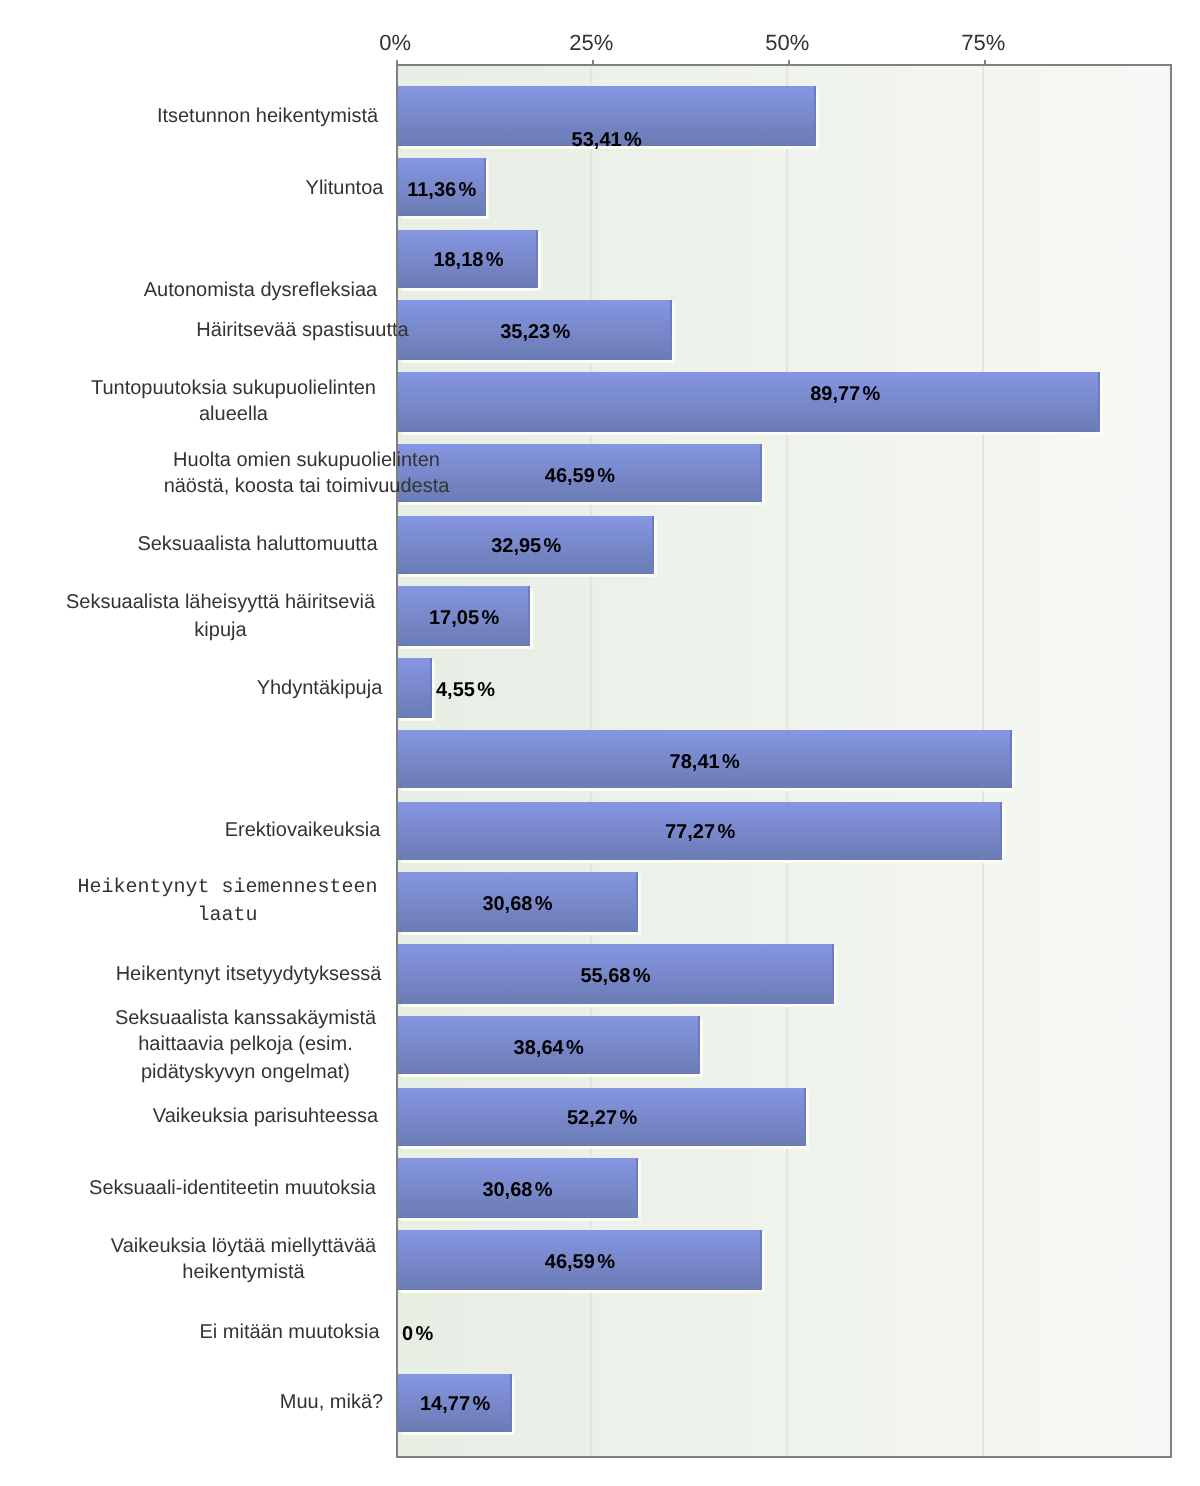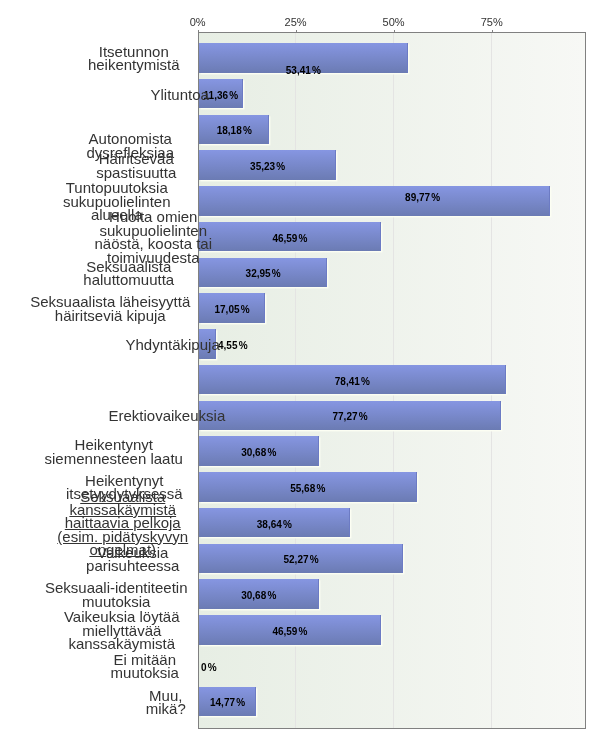--- a/index.html
+++ b/index.html
@@ -16,21 +16,21 @@
   .ticklabel{position:absolute;top:16px;font-size:11px;color:#333333;
              white-space:nowrap;transform:translateX(-50%);}
   .bar{position:absolute;box-sizing:border-box;height:29.5px;left:199px;
        background:linear-gradient(to bottom,#8696e2 0%,#6b7bb3 100%);
        border-right:1px solid #6c7bc4;
        box-shadow:1.4px 1.4px 0 0 #fcfef3;}
   .vallabel{position:absolute;font-size:10px;font-weight:bold;color:#000000;
             white-space:nowrap;word-spacing:-1.6px;}
   .catwrap{position:absolute;left:0;width:194px;display:flex;justify-content:flex-end;
            align-items:center;}
-  .catlabel{font-size:15px;color:#333333;text-align:center;line-height:13.4px;
+  .catlabel{font-size:10px;color:#333333;text-align:center;line-height:13.4px;
             max-width:175px;}
 </style>
 </head>
 <body>
 
 <div id="chart">
 
   <div id="plot">
     <div class="gridline" style="left:96.2px"></div>
     <div class="gridline" style="left:194.2px"></div>
@@ -56,21 +56,21 @@
   <div class="catwrap" style="top: 79.5px; height: 29.5px;">
       <span class="catlabel" style="width: 43.5px;">Ylituntoa</span>
     </div>
   <div class="bar" style="top: 114.5px; width: 70.4px; display: block;"></div>
   <div class="vallabel" style="left: 216.7px; top: 125.3px;">18,18 %</div>
   <div class="catwrap" style="top: 131px; height: 29.5px;">
       <span class="catlabel" style="width: 127.5px;">Autonomista dysrefleksiaa</span>
     </div>
   <div class="bar" style="top: 150.3px; width: 137.3px; display: block;"></div>
   <div class="vallabel" style="left: 250.1px; top: 161px;">35,23 %</div>
-  <div class="catwrap" style="top: 150.9px; height: 29.5px;">
+  <div class="catwrap" style="top: 150.9px; height: 29.5px; margin-left: 15px;">
       <span class="catlabel" style="width: 115.5px;">Häiritsevää spastisuutta</span>
     </div>
   <div class="bar" style="top: 186px; width: 351.2px; display: block;"></div>
   <div class="vallabel" style="left: 357.1px; top: 192px; margin-left: 48px;">89,77 %</div>
   <div class="catwrap" style="top: 186.7px; height: 29.5px;">
       <span class="catlabel" style="width: 154.5px;">Tuntopuutoksia sukupuolielinten alueella</span>
     </div>
   <div class="bar" style="top: 221.8px; width: 181.9px; display: block;"></div>
   <div class="vallabel" style="left: 272.4px; top: 232.5px;">46,59 %</div>
   <div class="catwrap" style="top: 222.4px; height: 29.5px; padding-left: 37px;">
@@ -93,47 +93,47 @@
     </div>
   <div class="bar" style="top: 364.8px; width: 306.7px; display: block;"></div>
   <div class="vallabel" style="left: 334.8px; top: 375.5px;">78,41 %</div>
   <div class="bar" style="top: 400.5px; width: 302.2px; display: block;"></div>
   <div class="vallabel" style="left: 332.5px; top: 411.3px;">77,27 %</div>
   <div class="catwrap" style="top: 401.2px; height: 29.5px;">
       <span class="catlabel" style="width: 85.5px;">Erektiovaikeuksia</span>
     </div>
   <div class="bar" style="top: 436.3px; width: 119.5px; display: block;"></div>
   <div class="vallabel" style="left: 241.2px; top: 447px;">30,68 %</div>
-  <div class="catwrap" style="top: 436.9px; height: 29.5px;">
+  <div class="catwrap" style="top: 436.9px; height: 29.5px; font-family: Liberation Mono, monospace;">
       <span class="catlabel" style="width: 160.5px;">Heikentynyt siemennesteen laatu</span>
     </div>
   <div class="bar" style="top: 472px; width: 217.5px; display: block;"></div>
   <div class="vallabel" style="left: 290.2px; top: 482.8px;">55,68 %</div>
   <div class="catwrap" style="top: 472.7px; height: 29.5px;">
       <span class="catlabel" style="width: 139.5px;">Heikentynyt itsetyydytyksessä</span>
     </div>
   <div class="bar" style="top: 507.8px; width: 150.7px; display: block;"></div>
   <div class="vallabel" style="left: 256.8px; top: 518.5px;">38,64 %</div>
   <div class="catwrap" style="top: 508.4px; height: 29.5px;">
-      <span class="catlabel" style="width: 142.5px; text-decoration: underline;">Seksuaalista kanssakäymistä haittaavia pelkoja (esim. pidätyskyvyn ongelmat)</span>
+      <span class="catlabel" style="width: 142.5px;">Seksuaalista kanssakäymistä haittaavia pelkoja (esim. pidätyskyvyn ongelmat)</span>
     </div>
   <div class="bar" style="top: 543.5px; width: 204.1px; display: block;"></div>
   <div class="vallabel" style="left: 283.5px; top: 554.3px;">52,27 %</div>
   <div class="catwrap" style="top: 544.2px; height: 29.5px;">
       <span class="catlabel" style="width: 122.5px;">Vaikeuksia parisuhteessa</span>
     </div>
   <div class="bar" style="top: 579.3px; width: 119.5px; display: block;"></div>
   <div class="vallabel" style="left: 241.2px; top: 590px;">30,68 %</div>
   <div class="catwrap" style="top: 580px; height: 29.5px;">
       <span class="catlabel" style="width: 155.5px;">Seksuaali-identiteetin muutoksia</span>
     </div>
   <div class="bar" style="top: 615px; width: 181.9px; display: block;"></div>
   <div class="vallabel" style="left: 272.4px; top: 625.8px;">46,59 %</div>
   <div class="catwrap" style="top: 615.7px; height: 29.5px;">
-      <span class="catlabel" style="width: 144.5px;">Vaikeuksia löytää miellyttävää kanssakäymistä</span>
+      <span class="catlabel" style="width: 144.5px;">Vaikeuksia löytää miellyttävää heikentymistä</span>
     </div>
 
   <div class="vallabel" style="left:201.0px;top:661.5px">0 %</div>
   <div class="catwrap" style="top: 651.5px; height: 29.5px;">
       <span class="catlabel" style="width: 98.5px;">Ei mitään muutoksia</span>
     </div>
   <div class="bar" style="top: 686.5px; width: 57.1px; display: block;"></div>
   <div class="vallabel" style="left: 210px; top: 697.3px;">14,77 %</div>
   <div class="catwrap" style="top: 687.2px; height: 29.5px;">
       <span class="catlabel" style="width: 56.5px;">Muu, mikä?</span>

